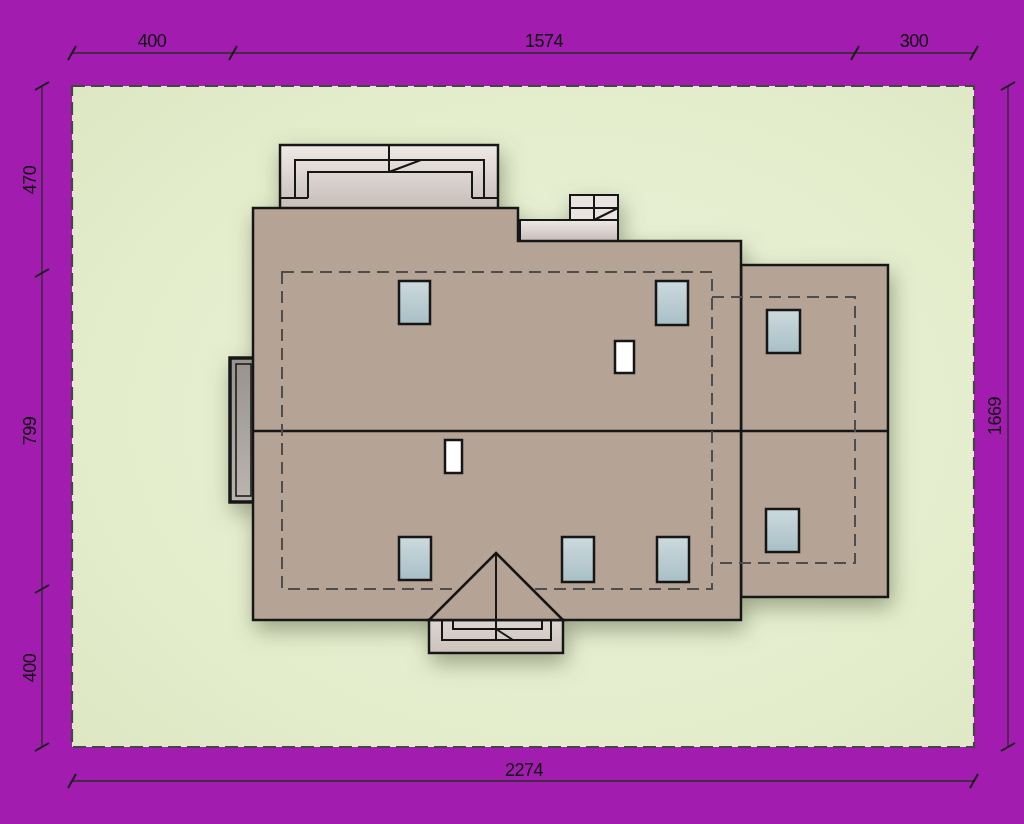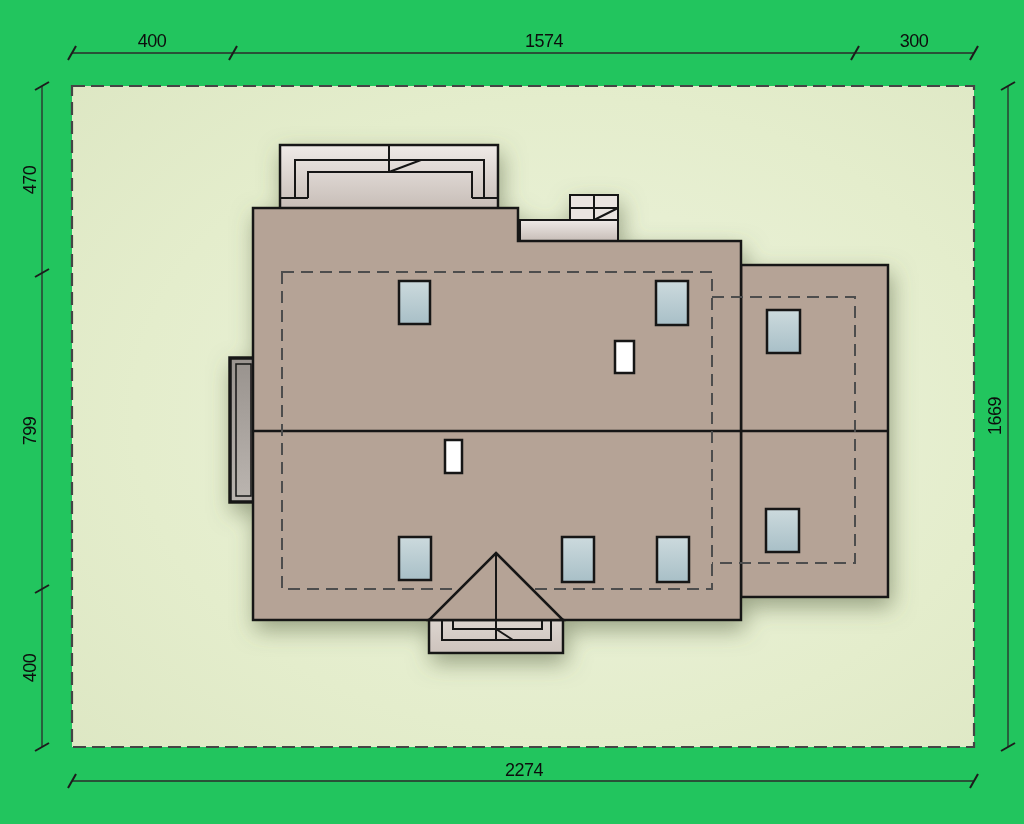--- a/index.html
+++ b/index.html
@@ -1,19 +1,19 @@
 <!DOCTYPE html>
 <html><head>
 <meta charset="utf-8">
 <style>
   html,body{margin:0;padding:0;background:#ffffff;}
   .page{
     position:relative;
     width:1024px;height:824px;
-    background:#22c55e;
+    background:#a21caf;
     font-family:"Liberation Sans", sans-serif;
     overflow:hidden;
   }
   svg{position:absolute;left:0;top:0;}
   text{
     font-family:"Liberation Sans", sans-serif;
     font-size:18px;
     fill:#0d0d0d;
     letter-spacing:-0.5px;
   }

